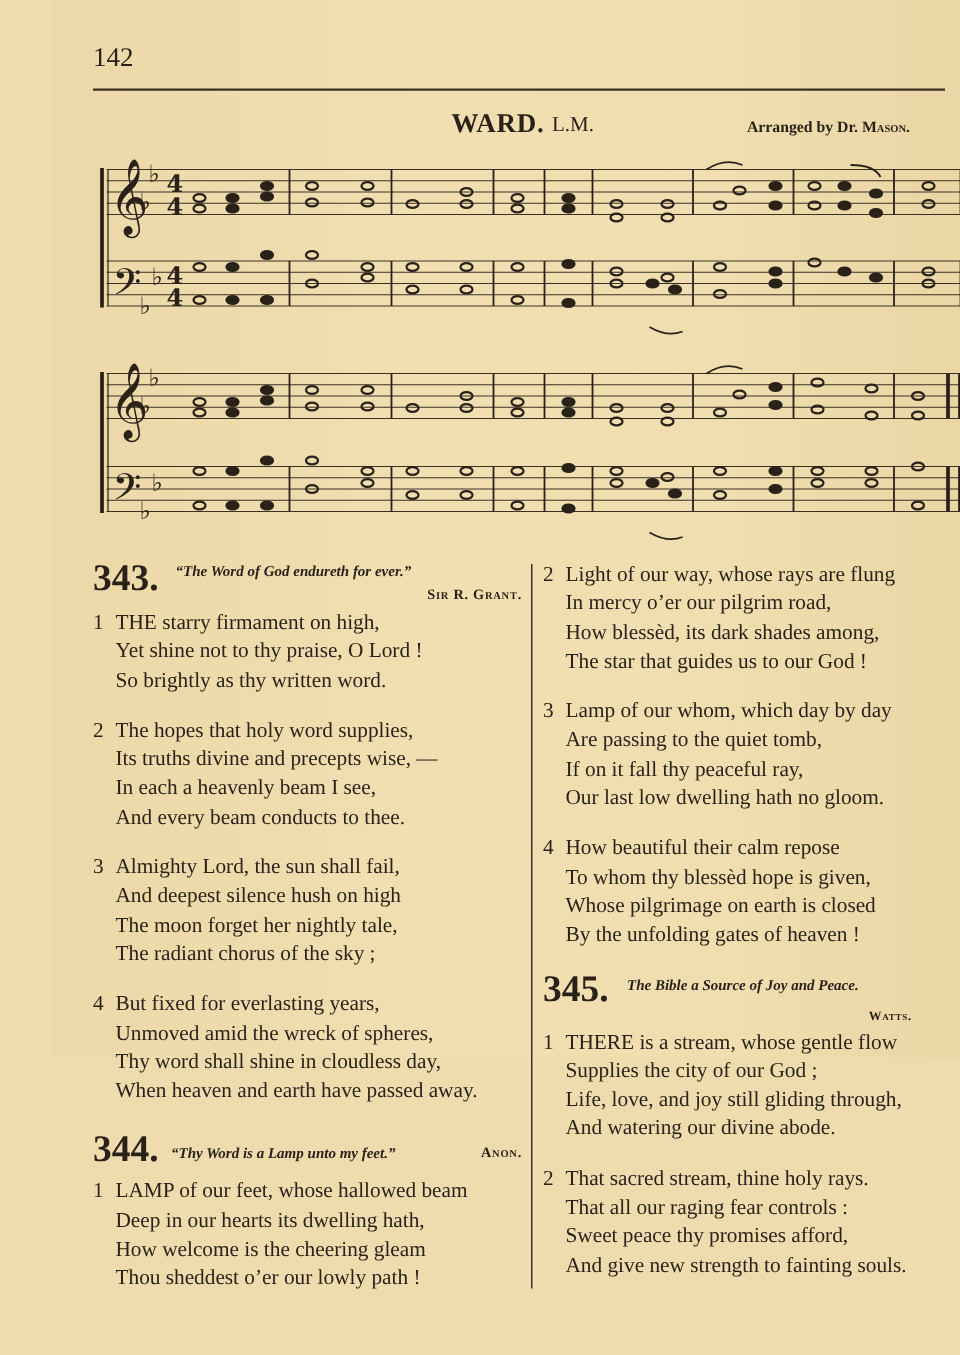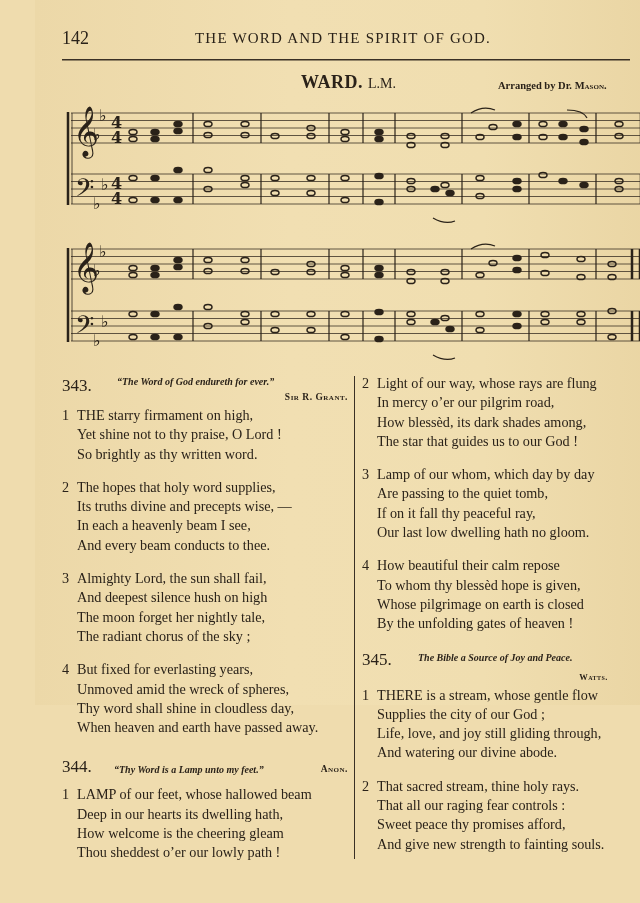--- a/index.html
+++ b/index.html
@@ -17,38 +17,37 @@
   .running-title { position:absolute; left:133px; top:2px; font-size:15px; letter-spacing:1.2px; }
   .head-rule { position:absolute; top:59px; left:27px; width:568px; height:1px; background:#3a3025; box-shadow:0 0.5px 0 #3a3025; }
 
   .tune-title { position:absolute; top:72px; left:266px; font-family:Liberation Serif, serif; font-weight:bold; font-size:18px; letter-spacing:0.5px; }
   .tune-meter { position:absolute; top:76px; left:333px; font-size:14px; }
   .arranger { position:absolute; top:80px; left:463px; font-size:10.5px; font-weight:bold; }
   .sc { font-variant:small-caps; }
 
   .music { position:absolute; left:0; top:0; }
 
-  .hymn-num { font-size:17px; line-height:24px; font-weight:normal; }
+  .hymn-num { font-size:25px; line-height:24px; font-weight:bold; }
   .hymn-sub { font-style:italic; font-weight:bold; font-size:10px; }
   .author { font-size:9.5px; font-weight:bold; font-variant:small-caps; letter-spacing:0.5px; }
   .col { position:absolute; font-size:14.2px; line-height:19.3px; }
   .stanza { margin:0 0 14px 0; }
   .line { white-space:nowrap; padding-left:15px; }
   .line.first { padding-left:0; }
   .vnum { display:inline-block; width:15px; }
   .col-rule { position:absolute; left:319px; top:376px; width:1px; height:483px; background:#3a3025; }
 </style>
 </head>
 <body>
 
 <div class="page">
 
   <div class="running-head">
     <span class="page-number">142</span>
-    <span class="running-title">THE WORD AND THE SPIRIT OF GOD.</span>
   </div>
   <div class="head-rule"></div>
 
   <div class="tune-title">WARD.</div>
   <div class="tune-meter">L.M.</div>
   <div class="arranger"><span>Arranged by Dr. </span><span class="sc">Mason.</span></div>
 
   <svg class="music" width="640" height="370" viewBox="0 0 640 370">
     <defs>
       <g id="staff-lines">

